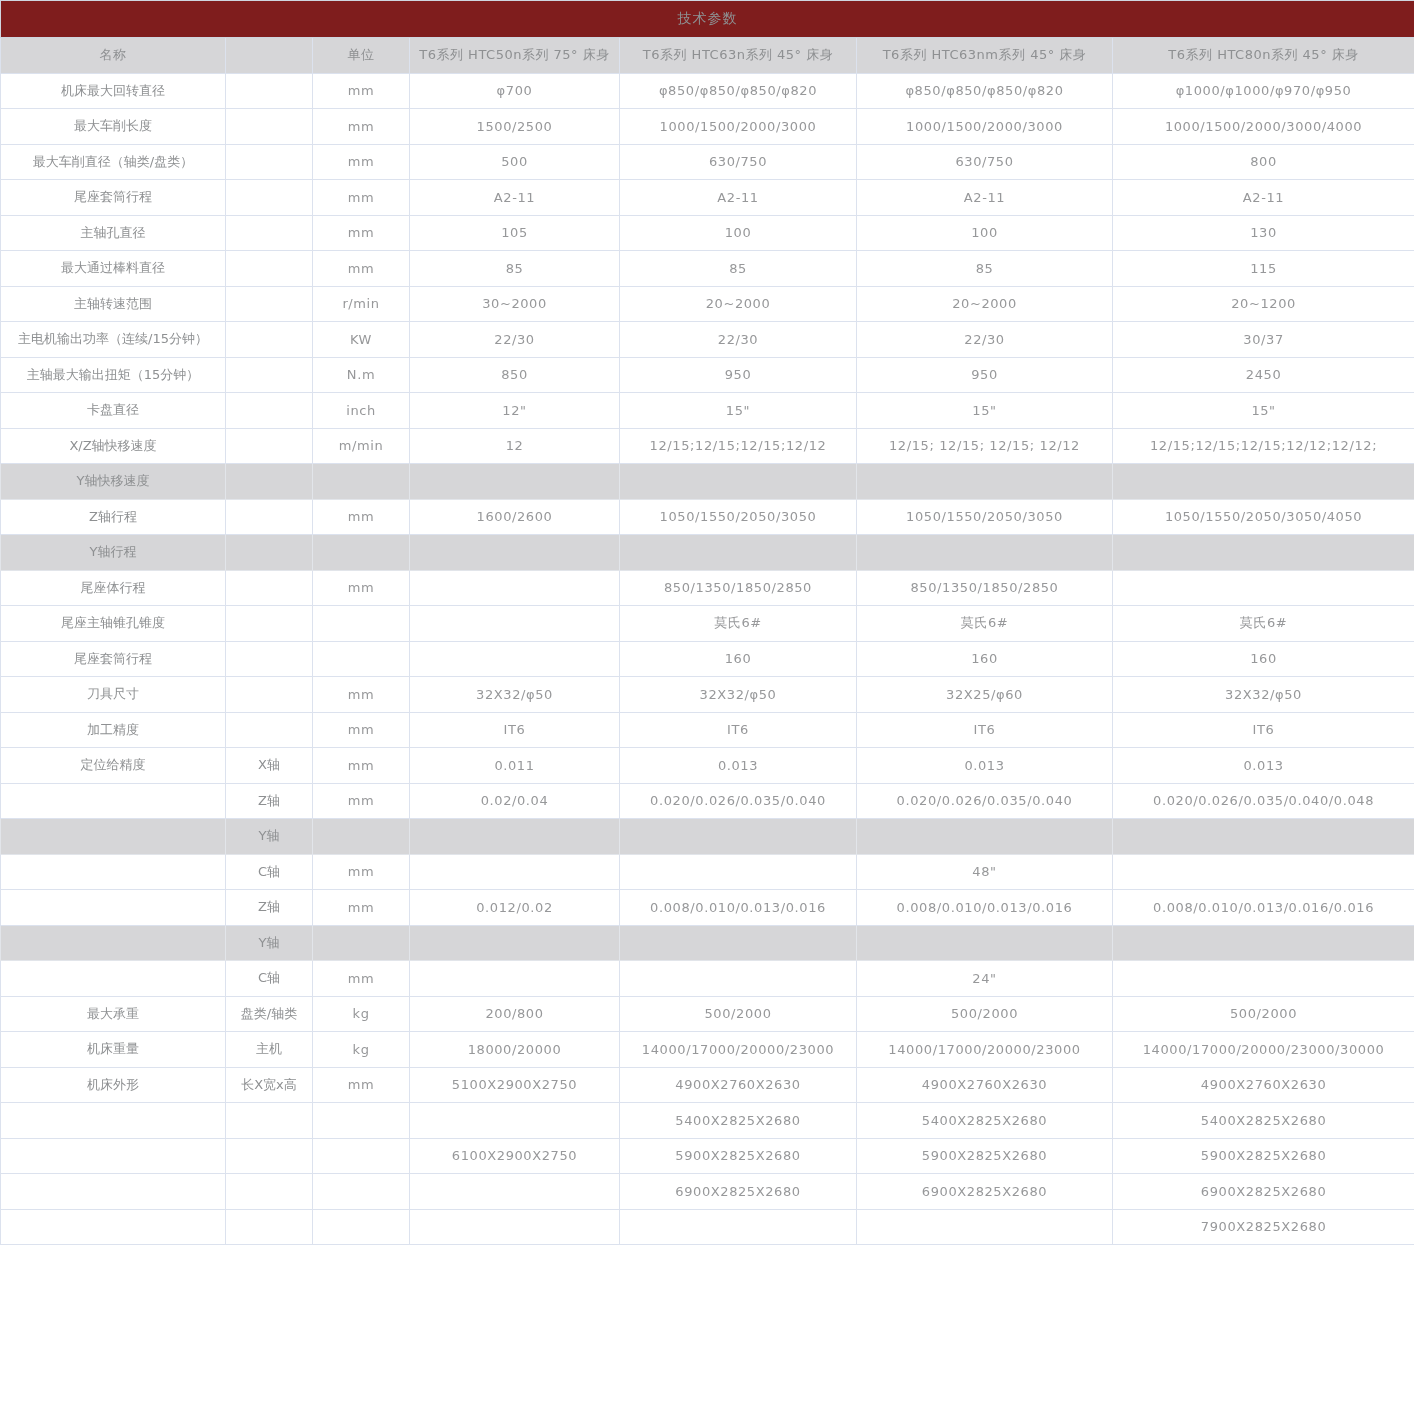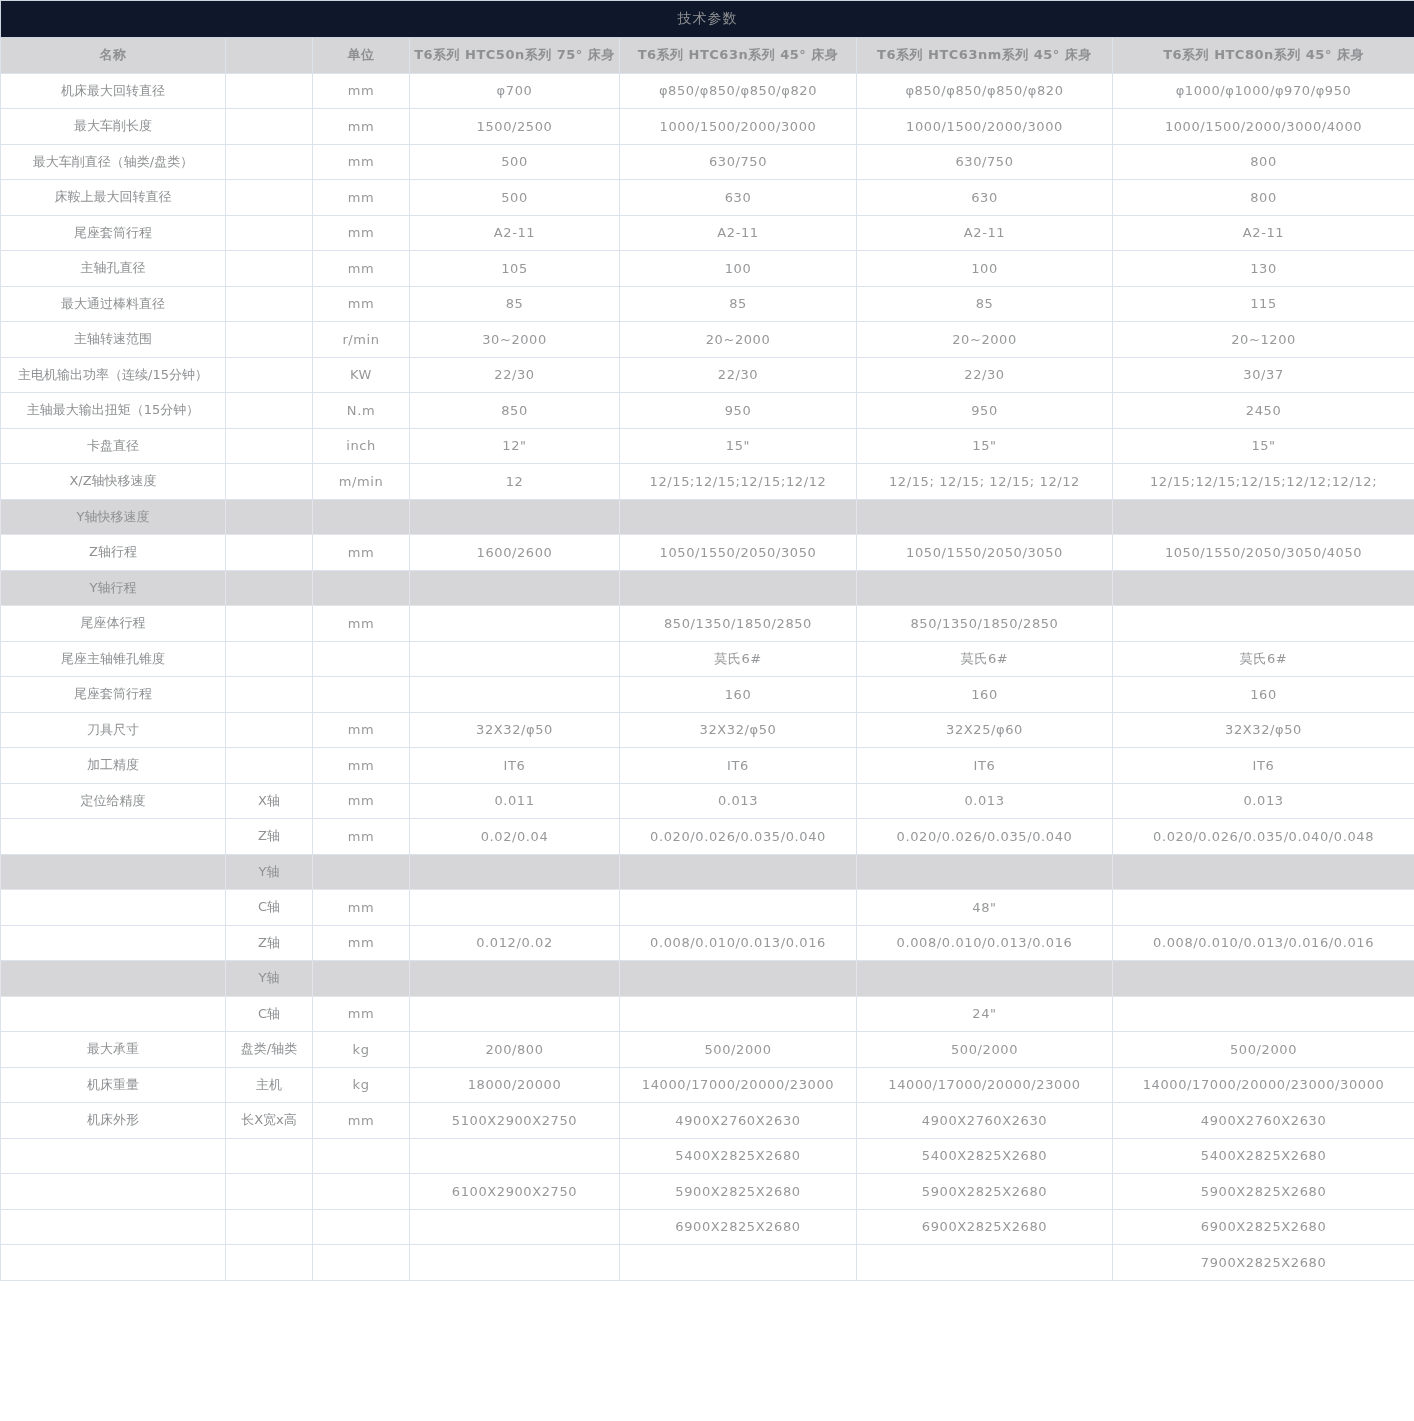--- a/index.html
+++ b/index.html
@@ -25,29 +25,28 @@
     font-weight:normal;
     color:var(--text);
     overflow:hidden;
     white-space:nowrap;
   }
   .title-row th{
     border:1px solid var(--outer);
     height:36px;
     font-size:14px;
     color:var(--label);
-    background:#0f172a;
+    background:#7f1d1d;
     letter-spacing:1px;
   }
   .header-row th{
     background:var(--gray-bg);
     color:var(--label);
     font-size:13px;
     letter-spacing:0.5px;
-    font-weight:bold;
   }
   tbody td{letter-spacing:0.6px;}
   tbody td.lbl,tbody td.sub{color:var(--label);letter-spacing:0;}
   tr.section td{background:var(--gray-bg);border-color:#e2e5ea;}
 </style>
 </head>
 <body>
 
 <div class="wrap">
   <table>
@@ -96,29 +95,20 @@
         <tr>
           <td class="lbl">最大车削直径（轴类/盘类）</td>
           <td class="sub"></td>
           <td>mm</td>
           <td>500</td>
           <td>630/750</td>
           <td>630/750</td>
           <td>800</td>
         </tr>
         <tr>
-          <td class="lbl">床鞍上最大回转直径</td>
-          <td class="sub"></td>
-          <td>mm</td>
-          <td>500</td>
-          <td>630</td>
-          <td>630</td>
-          <td>800</td>
-        </tr>
-        <tr>
           <td class="lbl">尾座套筒行程</td>
           <td class="sub"></td>
           <td>mm</td>
           <td>A2-11</td>
           <td>A2-11</td>
           <td>A2-11</td>
           <td>A2-11</td>
         </tr>
         <tr>
           <td class="lbl">主轴孔直径</td>

